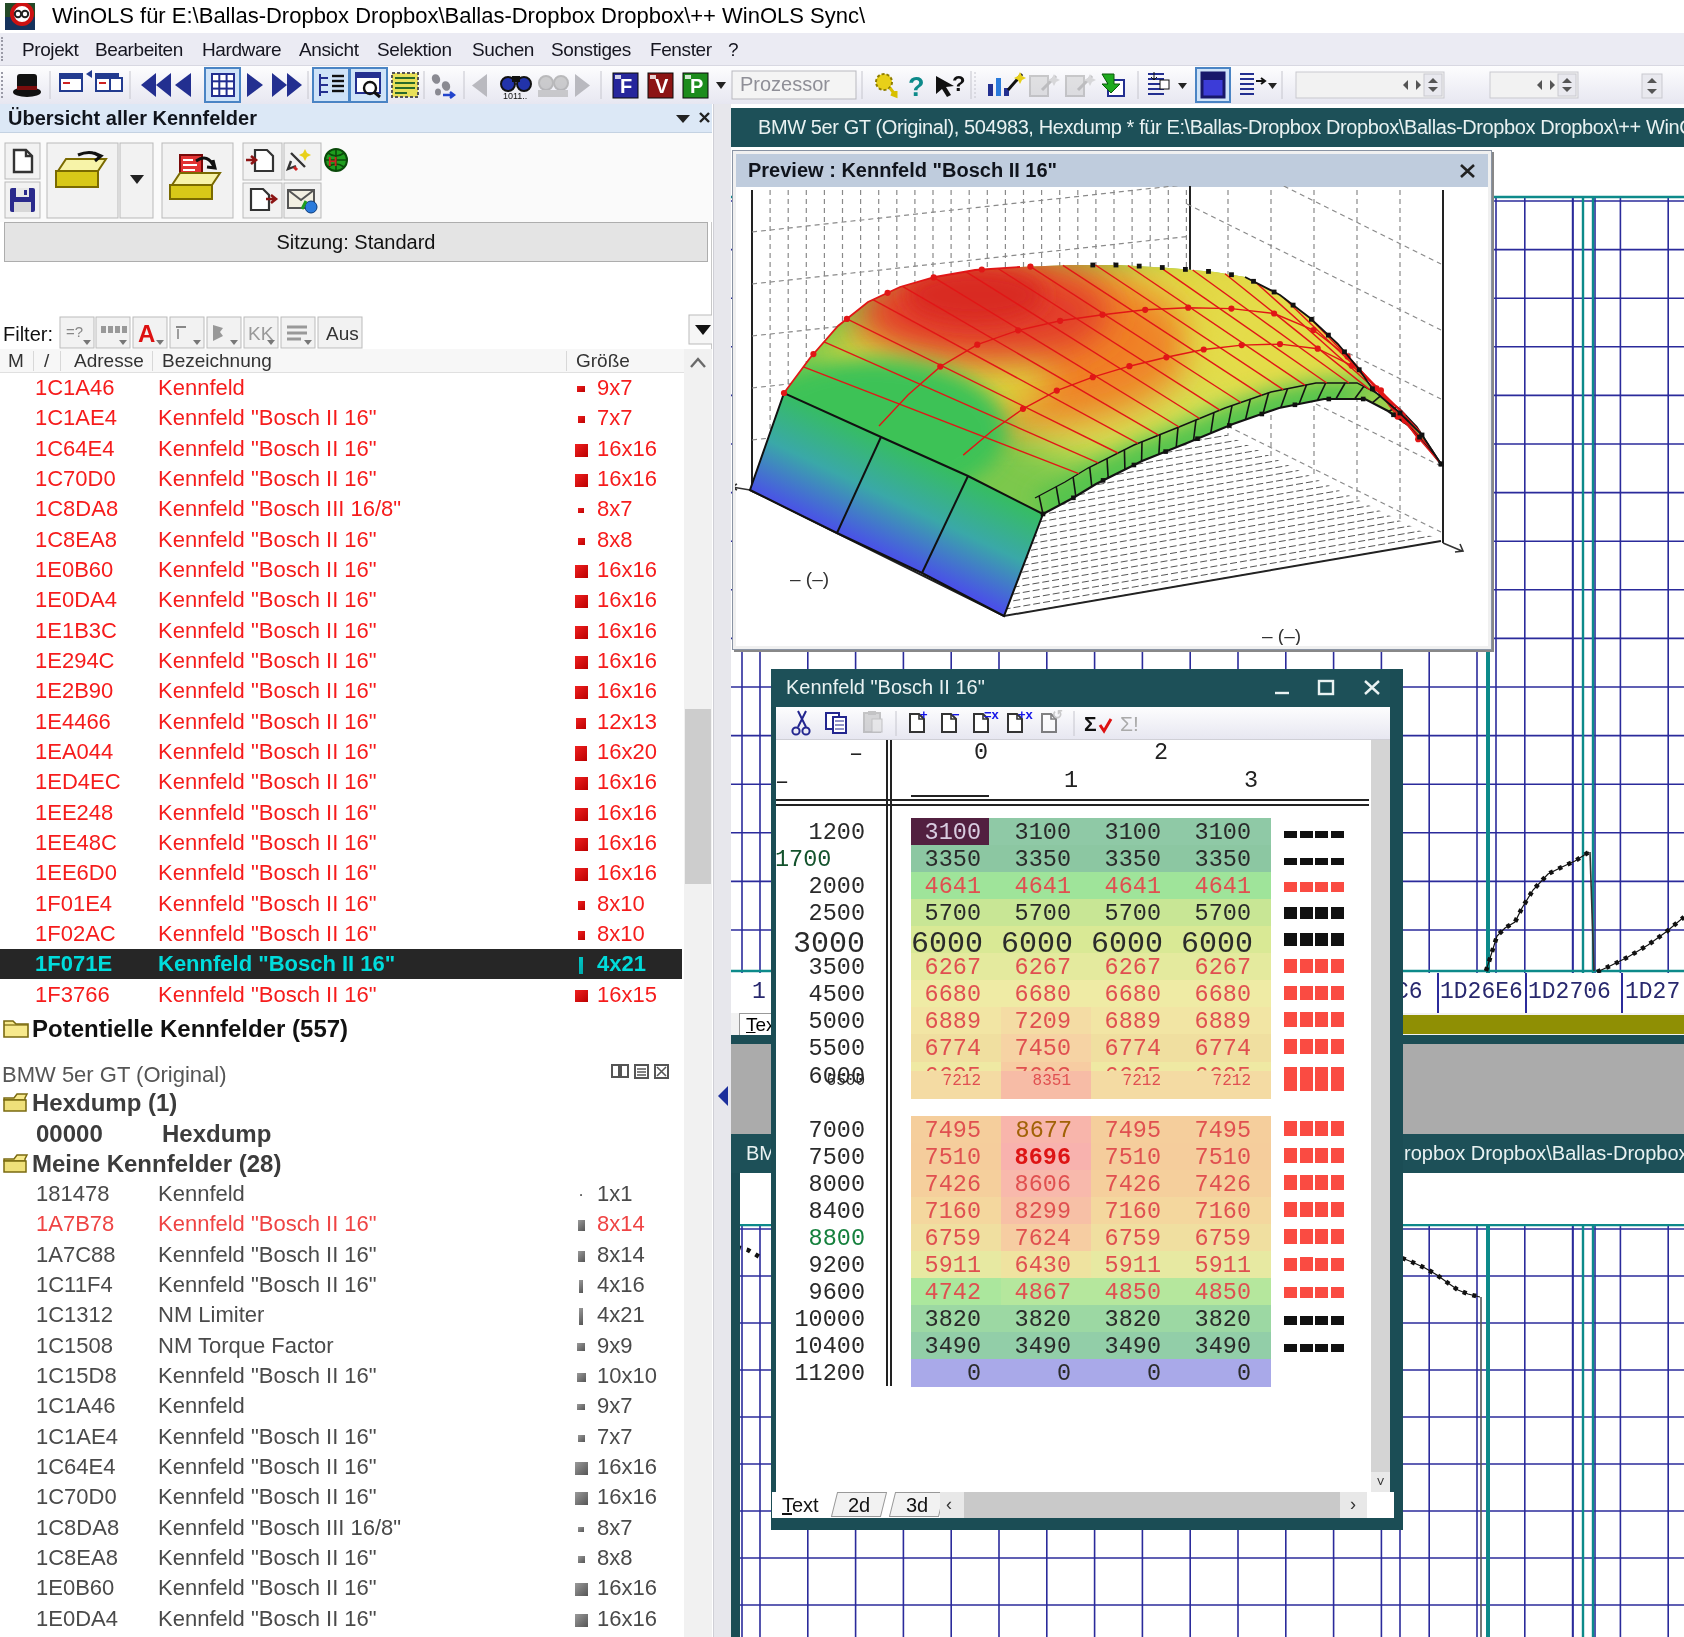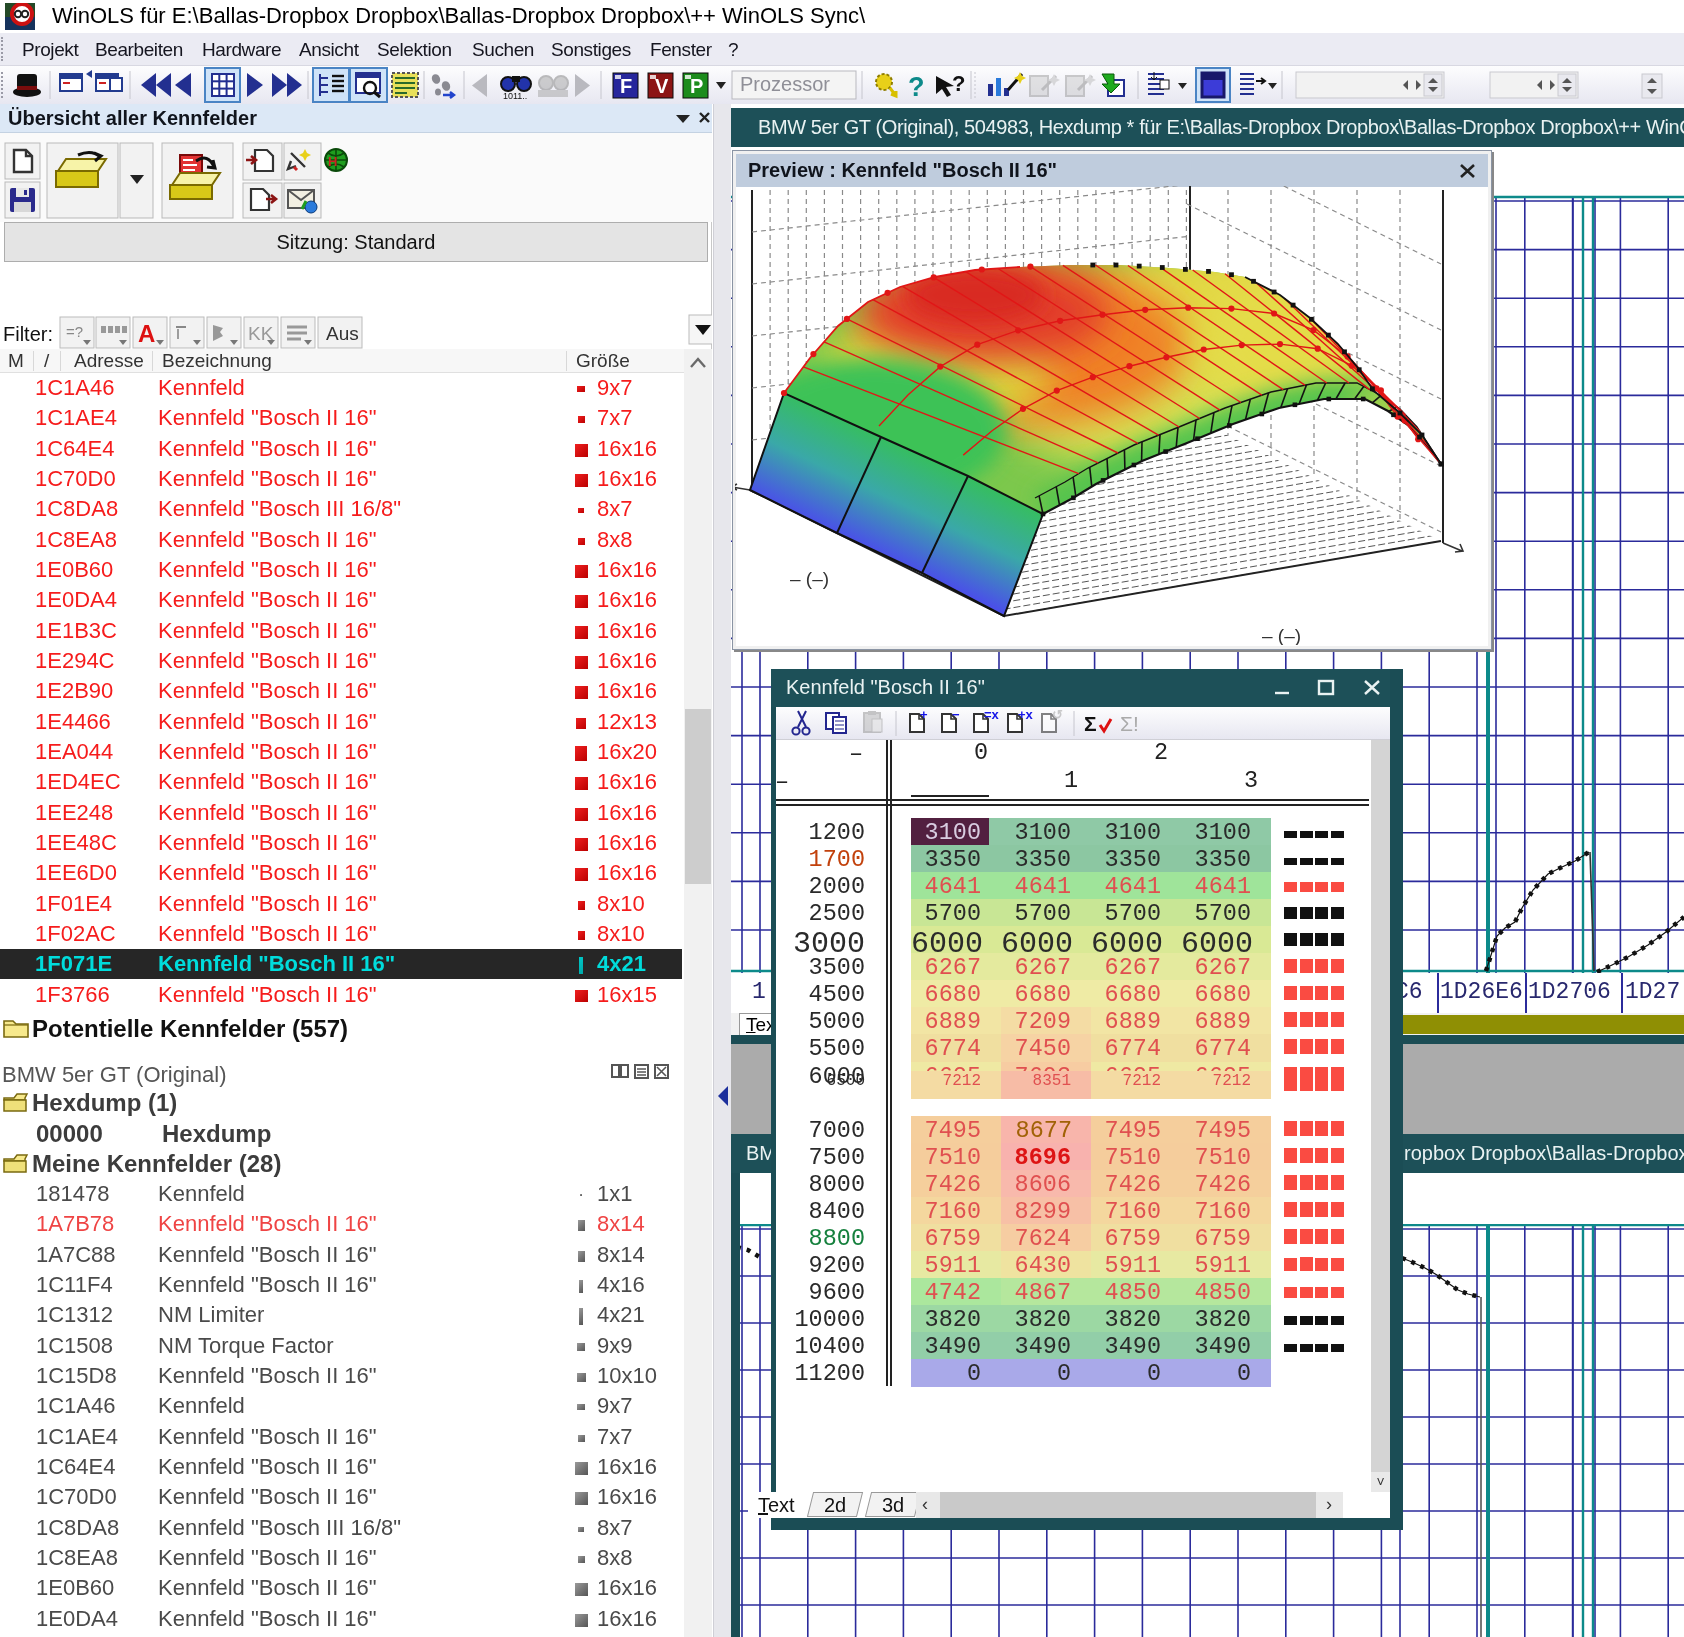--- a/index.html
+++ b/index.html
@@ -961,21 +961,21 @@
     <span class="a" style="left:316px;top:0;width:90px;height:27.7px;background:#8fc9a6"></span>
     <span class="a" style="left:316px;top:1px;width:70px;text-align:right;color:#2a2a2a;font-weight:normal">3100</span>
     <span class="a" style="left:406px;top:0;width:90px;height:27.7px;background:#8fc9a6"></span>
     <span class="a" style="left:406px;top:1px;width:70px;text-align:right;color:#2a2a2a;font-weight:normal">3100</span>
     <span class="a" style="left:509.0px;top:13.2px;width:13px;height:6.8px;background:#111"></span>
     <span class="a" style="left:524.6px;top:13.2px;width:13px;height:6.8px;background:#111"></span>
     <span class="a" style="left:540.2px;top:13.2px;width:13px;height:6.8px;background:#111"></span>
     <span class="a" style="left:555.8px;top:13.2px;width:13px;height:6.8px;background:#111"></span>
   </div>
 <div class="a mono" style="left:775px;top:845.0px;width:596px;height:27.1px;font-size:23.5px">
-    <span class="a" style="left:0;top:1px;width:90px;text-align:right;color:#c2410c">1700</span>
+    <span class="a" style="left:0;top:1px;width:90px;color:#14532d">1700</span>
     <span class="a" style="left:136px;top:0;width:90px;height:27.7px;background:#8cc7a2"></span>
     <span class="a" style="left:136px;top:1px;width:70px;text-align:right;color:#2a2a2a;font-weight:normal">3350</span>
     <span class="a" style="left:226px;top:0;width:90px;height:27.7px;background:#8cc7a2"></span>
     <span class="a" style="left:226px;top:1px;width:70px;text-align:right;color:#2a2a2a;font-weight:normal">3350</span>
     <span class="a" style="left:316px;top:0;width:90px;height:27.7px;background:#8cc7a2"></span>
     <span class="a" style="left:316px;top:1px;width:70px;text-align:right;color:#2a2a2a;font-weight:normal">3350</span>
     <span class="a" style="left:406px;top:0;width:90px;height:27.7px;background:#8cc7a2"></span>
     <span class="a" style="left:406px;top:1px;width:70px;text-align:right;color:#2a2a2a;font-weight:normal">3350</span>
     <span class="a" style="left:509.0px;top:12.6px;width:13px;height:7.4px;background:#111"></span>
     <span class="a" style="left:524.6px;top:12.6px;width:13px;height:7.4px;background:#111"></span>
@@ -1256,21 +1256,21 @@
     <span class="a" style="left:0;top:1px;width:90px;text-align:right;color:#2a2a2a">11200</span>
     <span class="a" style="left:136px;top:0;width:90px;height:27.7px;background:#a9a9e9"></span>
     <span class="a" style="left:136px;top:1px;width:70px;text-align:right;color:#2a2a2a;font-weight:normal">0</span>
     <span class="a" style="left:226px;top:0;width:90px;height:27.7px;background:#a9a9e9"></span>
     <span class="a" style="left:226px;top:1px;width:70px;text-align:right;color:#2a2a2a;font-weight:normal">0</span>
     <span class="a" style="left:316px;top:0;width:90px;height:27.7px;background:#a9a9e9"></span>
     <span class="a" style="left:316px;top:1px;width:70px;text-align:right;color:#2a2a2a;font-weight:normal">0</span>
     <span class="a" style="left:406px;top:0;width:90px;height:27.7px;background:#a9a9e9"></span>
     <span class="a" style="left:406px;top:1px;width:70px;text-align:right;color:#2a2a2a;font-weight:normal">0</span>
   </div>
-<div class="a" style="left:748px;top:1492px;width:622px;height:26px;background:#fff">
+<div class="a" style="left:772px;top:1492px;width:622px;height:26px;background:#fff">
     <div class="a" style="left:10px;top:2px;font-size:20px;color:#111"><u>T</u>ext</div>
     <div class="a" style="left:62px;top:0;width:50px;height:25px;background:#f2f2f2;border:1px solid #999;transform:skewX(-14deg);"></div>
     <div class="a" style="left:76px;top:2px;font-size:20px;color:#111">2d</div>
     <div class="a" style="left:120px;top:0;width:50px;height:25px;background:#f2f2f2;border:1px solid #999;transform:skewX(-14deg);"></div>
     <div class="a" style="left:134px;top:2px;font-size:20px;color:#111">3d</div>
     <div class="a" style="left:168px;top:0;width:427px;height:26px;background:#e8e8e8"></div>
     <div class="a" style="left:192px;top:0;width:376px;height:26px;background:#c9c9c9"></div>
     <div class="a" style="left:174px;top:2px;font-size:18px;color:#333">‹</div>
     <div class="a" style="left:578px;top:2px;font-size:18px;color:#333">›</div>
   </div>

